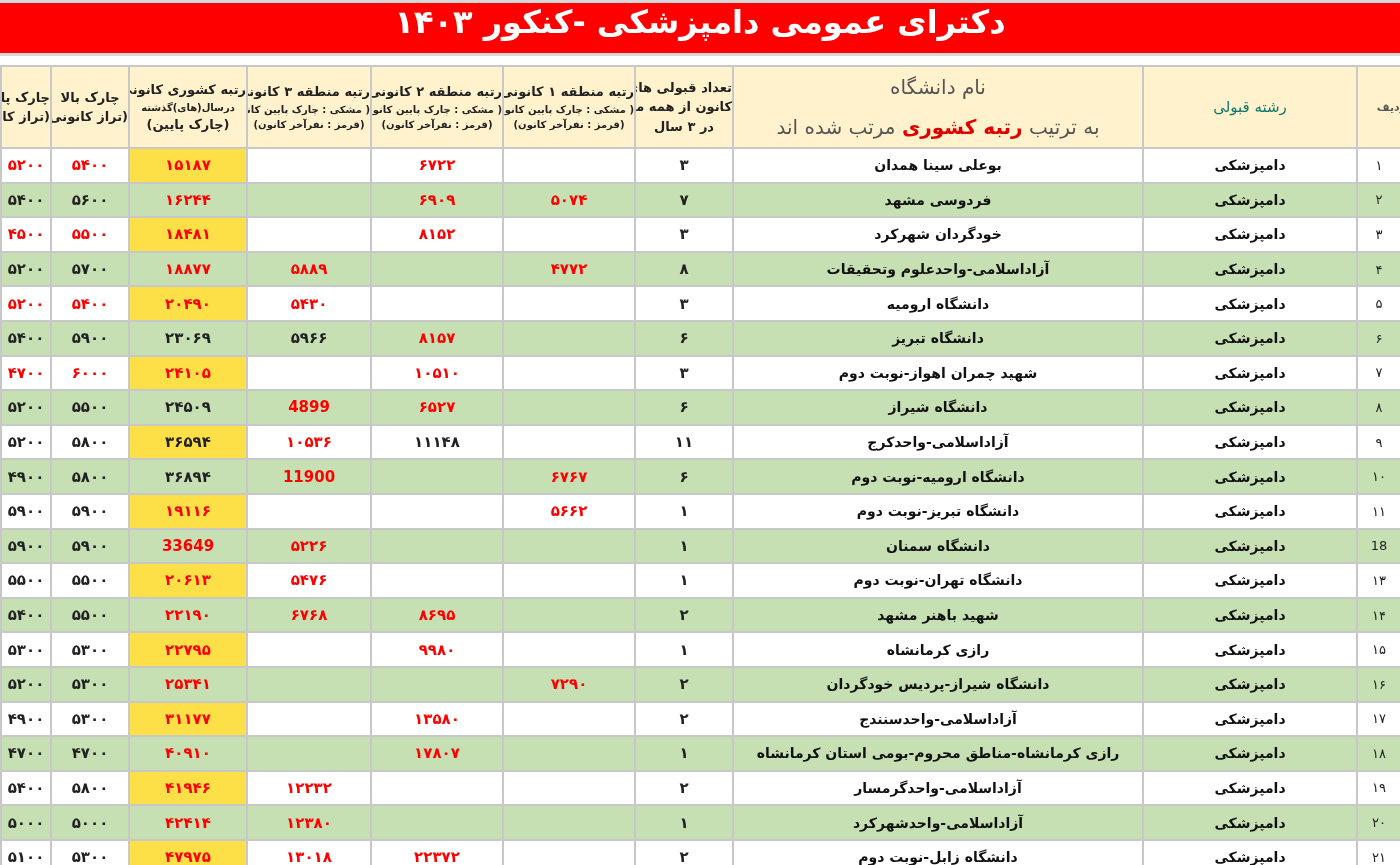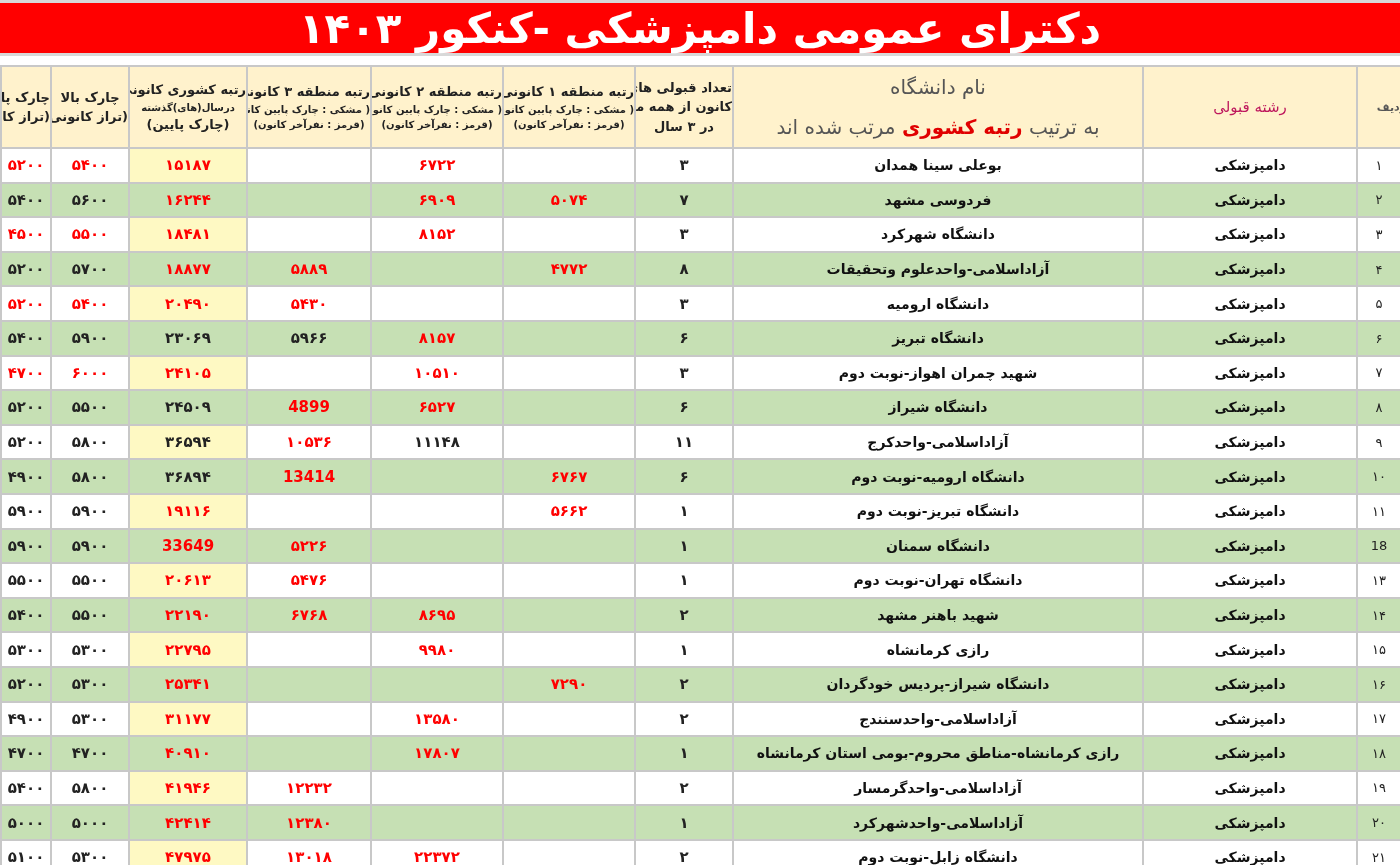--- a/index.html
+++ b/index.html
@@ -1,44 +1,44 @@
 <!DOCTYPE html>
 <html><head>
 <meta charset="utf-8">
 <style>
   * { box-sizing: border-box; margin: 0; padding: 0; }
   html, body { width: 1400px; height: 865px; overflow: hidden; background: #ffffff; }
   body { font-family: "DejaVu Sans", sans-serif; }
   .title-bar {
     position: absolute; left: 0; top: 0; width: 1400px; height: 56px;
     background: #ff0000; border-top: 3px solid #d8d8d8; border-bottom: 3px solid #d8d8d8;
-    display: flex; align-items: center; justify-content: center;
-    color: #ffffff; font-weight: bold; font-size: 42px; direction: rtl;
+    display: flex; align-items: flex-start; justify-content: center;
+    color: #ffffff; font-weight: bold; font-size: 32px; direction: rtl;
   }
   .spacer { position: absolute; left: 0; top: 56px; width: 1400px; height: 9px; background: #ffffff; }
   table.grid {
     position: absolute; left: 0; top: 65px; width: 1400px;
     border-collapse: collapse; direction: rtl; table-layout: fixed;
   }
   table.grid td, table.grid th {
     border: 2px solid #c8c8c8; text-align: center; vertical-align: middle;
     overflow: hidden; white-space: nowrap;
   }
   thead th { background: #fff2cc; height: 74px; font-weight: bold; color: #222; }
   .h-small { font-size: 11px; line-height: 1.5; }
   .h-small .big { font-size: 13px; display: block; }
   .h-small .tiny { font-size: 10px; display: block; }
   .h-name { font-weight: normal; color: #555; font-size: 20px; line-height: 2; }
   .h-name .red { color: #e00000; font-weight: bold; }
-  .h-field { font-weight: normal; color: #be185d; font-size: 15px; }
+  .h-field { font-weight: normal; color: #0f766e; font-size: 15px; }
   .h-idx { font-weight: bold; color: #555; font-size: 11px; padding-left: 48px; }
   tbody td { height: 34.6px; font-size: 15px; font-weight: bold; }
   tbody tr.odd td { background: #ffffff; }
   tbody tr.even td { background: #c6e0b4; }
-  tbody tr.odd td.nat { background: #fef9c3; margin-top: 47px; }
+  tbody tr.odd td.nat { background: #fde047; margin-top: 47px; }
   .red { color: #ff0000; }
   .blk { color: #222222; }
   td.name, td.field { font-size: 14px; color: #111; }
   td.idx { font-size: 13px; font-weight: normal; color: #222; }
 </style>
 </head>
 <body>
 
 <div class="title-bar">
   <span>دکترای عمومی دامپزشکی  -کنکور ۱۴۰۳</span>
@@ -126,21 +126,21 @@
         <td class="r1 red">۵۰۷۴</td>
         <td class="r2 red">۶۹۰۹</td>
         <td class="r3 red"></td>
         <td class="nat red">۱۶۲۴۴</td>
         <td class="up blk">۵۶۰۰</td>
         <td class="low blk">۵۴۰۰</td>
       </tr>
       <tr class="odd">
         <td class="idx">۳</td>
         <td class="field">دامپزشکی</td>
-        <td class="name">دانشگاه شهرکرد</td>
+        <td class="name">خودگردان شهرکرد</td>
         <td class="count blk">۳</td>
         <td class="r1 red"></td>
         <td class="r2 red">۸۱۵۲</td>
         <td class="r3 red"></td>
         <td class="nat red">۱۸۴۸۱</td>
         <td class="up red">۵۵۰۰</td>
         <td class="low red">۴۵۰۰</td>
       </tr>
       <tr class="even">
         <td class="idx">۴</td>
@@ -214,21 +214,21 @@
         <td class="up blk">۵۸۰۰</td>
         <td class="low blk">۵۲۰۰</td>
       </tr>
       <tr class="even">
         <td class="idx">۱۰</td>
         <td class="field">دامپزشکی</td>
         <td class="name">دانشگاه ارومیه-نوبت دوم</td>
         <td class="count blk">۶</td>
         <td class="r1 red">۶۷۶۷</td>
         <td class="r2 red"></td>
-        <td class="r3 red">13414</td>
+        <td class="r3 red">11900</td>
         <td class="nat blk">۳۶۸۹۴</td>
         <td class="up blk">۵۸۰۰</td>
         <td class="low blk">۴۹۰۰</td>
       </tr>
       <tr class="odd">
         <td class="idx">۱۱</td>
         <td class="field">دامپزشکی</td>
         <td class="name">دانشگاه تبریز-نوبت دوم</td>
         <td class="count blk">۱</td>
         <td class="r1 red">۵۶۶۲</td>

